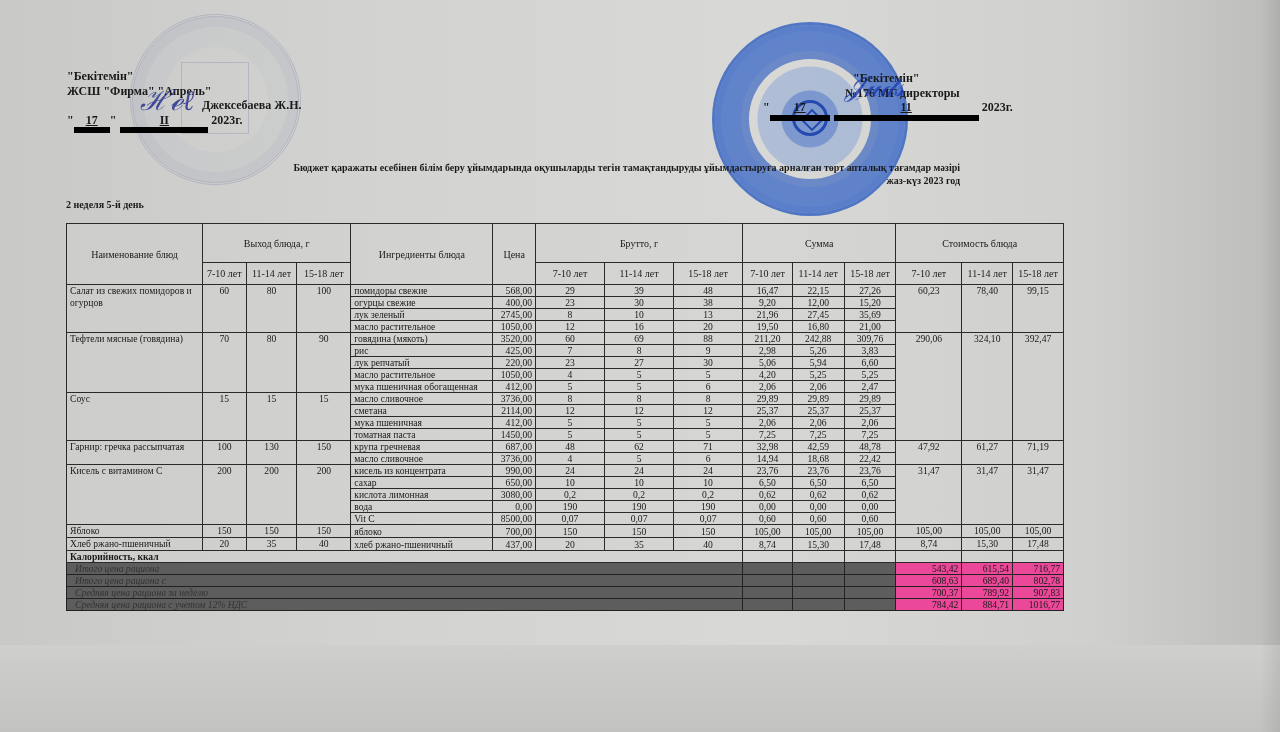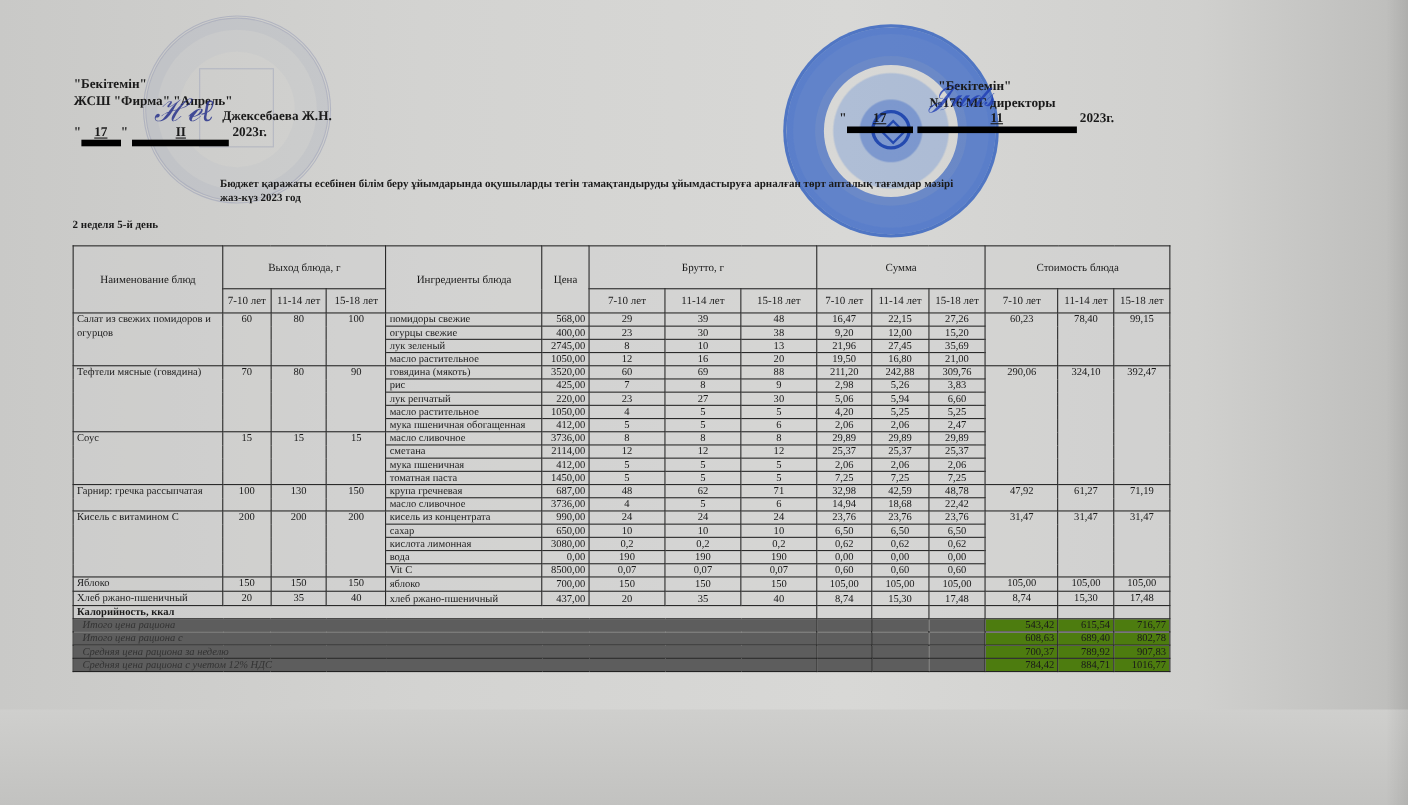--- a/index.html
+++ b/index.html
@@ -39,42 +39,42 @@
     box-shadow: inset 0 0 0 6px rgba(60,110,210,0.15), inset 0 0 0 26px rgba(60,110,210,0.22), inset 0 0 0 34px rgba(35,85,190,0.6);
     background: radial-gradient(circle, rgba(50,100,200,0.55) 0 28px, rgba(80,130,215,0.3) 29px 52px, rgba(0,0,0,0) 53px);
   }
   .stamp-right .emblem {
     position:absolute; left:77px; top:75px; width:36px; height:36px; border-radius:50%;
     border:3px solid rgba(20,60,170,0.85); box-sizing:border-box;
   }
   .stamp-right .emblem::after{ content:""; position:absolute; left:9px; top:9px; width:12px; height:12px; transform:rotate(45deg); border:2px solid rgba(20,60,170,0.85); }
   .signature { position:absolute; font-family:"DejaVu Serif", serif; font-style:italic; color:rgba(40,50,140,0.85); font-size:28px; }
 
-  .doc-title { position:absolute; left:200px; top:161px; width:760px; text-align:left; font-weight:bold; font-size:10px; line-height:13px; }
+  .doc-title { position:absolute; left:200px; top:161px; width:760px; text-align:right; font-weight:bold; font-size:10px; line-height:13px; }
   .week-day { position:absolute; left:66px; top:199px; font-weight:bold; font-size:10px; }
 
   table.menu {
     position:absolute; left:66px; top:223px; width:998px;
     border-collapse:collapse; font-size:9.6px; table-layout:fixed;
   }
   table.menu td, table.menu th {
     border:1px solid #2a2a2a; padding:0 3px; height:11px; line-height:11px;
     white-space:nowrap; overflow:hidden; background:rgba(210,210,208,0.35);
   }
   table.menu th { font-weight:normal; font-size:10px; text-align:center; }
   table.menu th.h1 { height:38px; }
   table.menu th.h2 { height:21px; }
   table.menu td.dish { white-space:normal; vertical-align:top; line-height:12px; }
   table.menu td.num { text-align:center; }
   table.menu td.r { text-align:right; }
   table.menu td.cost { text-align:center; vertical-align:top; }
   table.menu td.out { text-align:center; vertical-align:top; }
   table.menu tr.kcal td { font-weight:bold; }
   table.menu tr.dark td { background:#5d5d5d; color:#2b2b2b; font-style:italic; border-color:#222;padding-left:8px; }
-  table.menu tr.dark td.tot { font-style:normal; text-align:right; color:#1a1a1a; background:#4d7c0f; }
+  table.menu tr.dark td.tot { font-style:normal; text-align:right; color:#1a1a1a; background:#ec4899; }
   table.menu tr.dark td.lbl { color:#333; }
 </style>
 </head>
 <body>
 
 <div class="page-shade"></div>
 <div class="edge-right"></div>
 
 <div class="stamp stamp-left">
     <div class="inner"></div>

